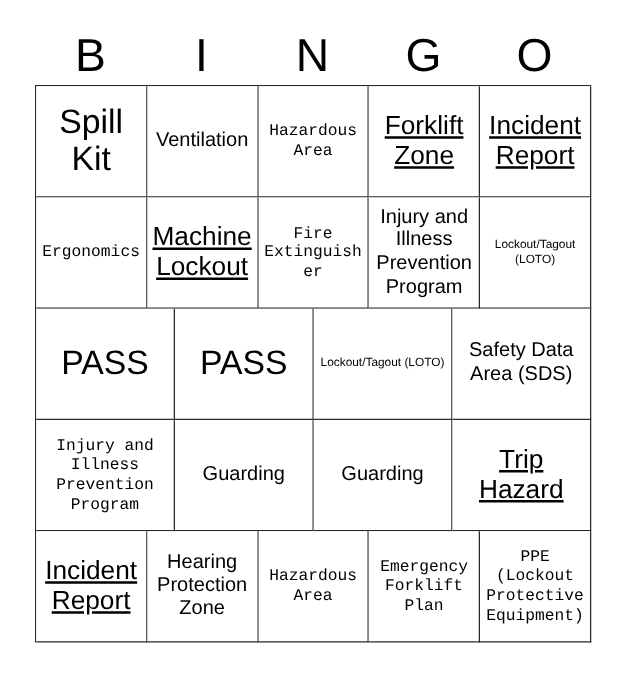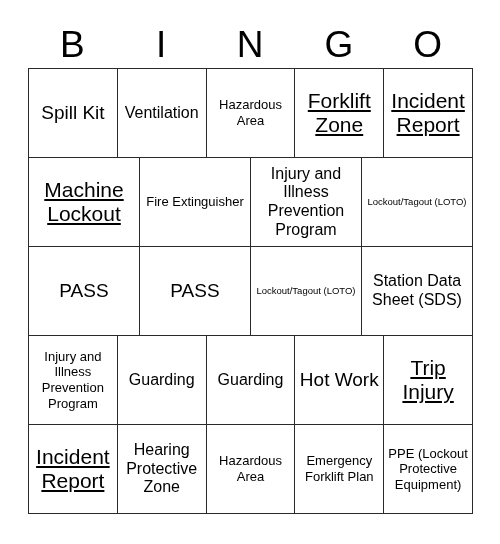--- a/index.html
+++ b/index.html
@@ -61,24 +61,24 @@
     overflow: hidden;
     background: #ffffff;
   }
   .cell-text {
     display: block;
     width: 100%;
     line-height: 1.12;
     word-wrap: break-word;
   }
   
-  .fs-xl .cell-text { font-size: 19px; line-height: 1.1; }
+  .fs-xl .cell-text { font-size: 27px; line-height: 1.1; }
   .fs-lg .cell-text { font-size: 21px; line-height: 1.12; text-decoration: underline; }
   .fs-md .cell-text { font-size: 16px; line-height: 1.16; }
-  .fs-sm .cell-text { font-size: 13px; line-height: 1.2; }
+  .fs-sm .cell-text { font-size: 13px; line-height: 1.2; font-family: Liberation Mono, monospace; }
   .fs-xxs .cell-text { font-size: 9.5px; line-height: 1.25; }
 </style>
 </head>
 <body>
 
 <div id="card">
 
   <div id="header-row">
     <div class="header-letter">B</div>
     <div class="header-letter">I</div>
@@ -101,20 +101,23 @@
         </div>
       <div class="cell fs-lg">
           <span class="cell-text">Forklift Zone</span>
         </div>
       <div class="cell fs-lg">
           <span class="cell-text">Incident Report</span>
         </div>
     </div>
 
     <div class="grid-row">
+      <div class="cell fs-sm">
+          <span class="cell-text">Ergonomics</span>
+        </div>
       <div class="cell fs-lg">
           <span class="cell-text">Machine Lockout</span>
         </div>
       <div class="cell fs-sm">
           <span class="cell-text">Fire Extinguisher</span>
         </div>
       <div class="cell fs-md">
           <span class="cell-text">Injury and Illness Prevention Program</span>
         </div>
       <div class="cell fs-xxs">
@@ -126,48 +129,45 @@
       <div class="cell fs-xl">
           <span class="cell-text">PASS</span>
         </div>
       <div class="cell fs-xl">
           <span class="cell-text">PASS</span>
         </div>
       <div class="cell fs-xxs">
           <span class="cell-text">Lockout/Tagout (LOTO)</span>
         </div>
       <div class="cell fs-md">
-          <span class="cell-text">Station Data Sheet (SDS)</span>
+          <span class="cell-text">Safety Data Area (SDS)</span>
         </div>
     </div>
 
     <div class="grid-row">
       <div class="cell fs-sm">
           <span class="cell-text">Injury and Illness Prevention Program</span>
         </div>
       <div class="cell fs-md">
           <span class="cell-text">Guarding</span>
         </div>
       <div class="cell fs-md">
           <span class="cell-text">Guarding</span>
         </div>
-      <div class="cell fs-xl">
-          <span class="cell-text">Hot Work</span>
-        </div>
       <div class="cell fs-lg">
-          <span class="cell-text">Trip Injury</span>
+          <span class="cell-text">Trip Hazard</span>
         </div>
     </div>
 
     <div class="grid-row">
       <div class="cell fs-lg">
           <span class="cell-text">Incident Report</span>
         </div>
       <div class="cell fs-md">
-          <span class="cell-text">Hearing Protective Zone</span>
+          <span class="cell-text">Hearing Protection Zone</span>
         </div>
       <div class="cell fs-sm">
           <span class="cell-text">Hazardous Area</span>
         </div>
       <div class="cell fs-sm">
           <span class="cell-text">Emergency Forklift Plan</span>
         </div>
       <div class="cell fs-sm">
           <span class="cell-text">PPE (Lockout Protective Equipment)</span>
         </div>

